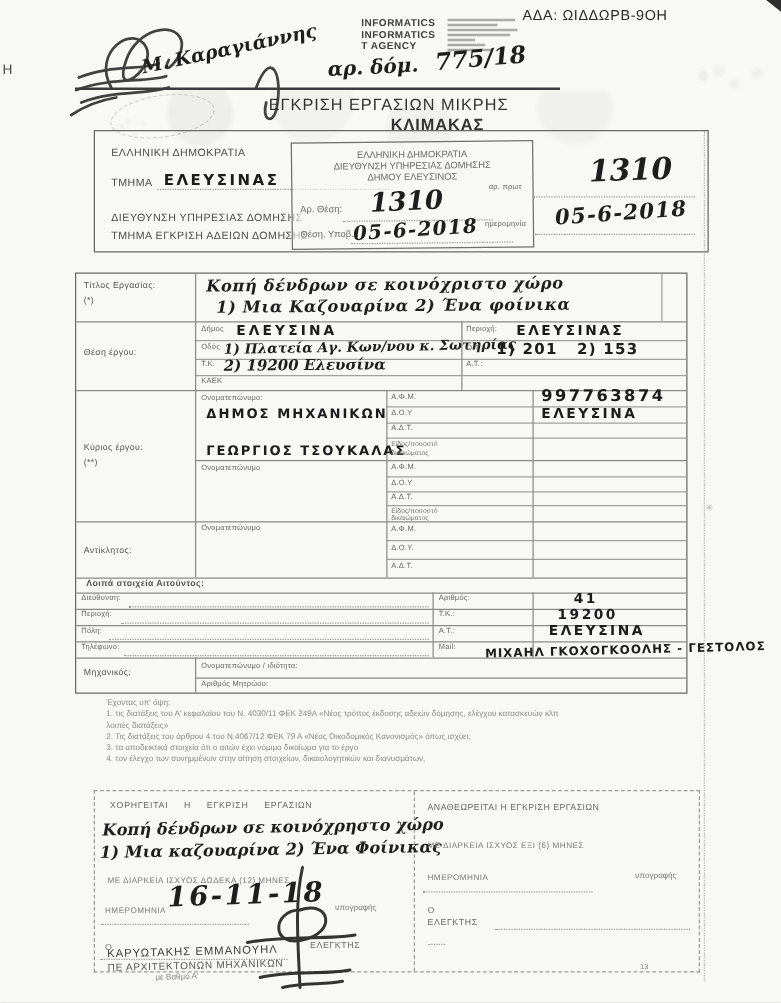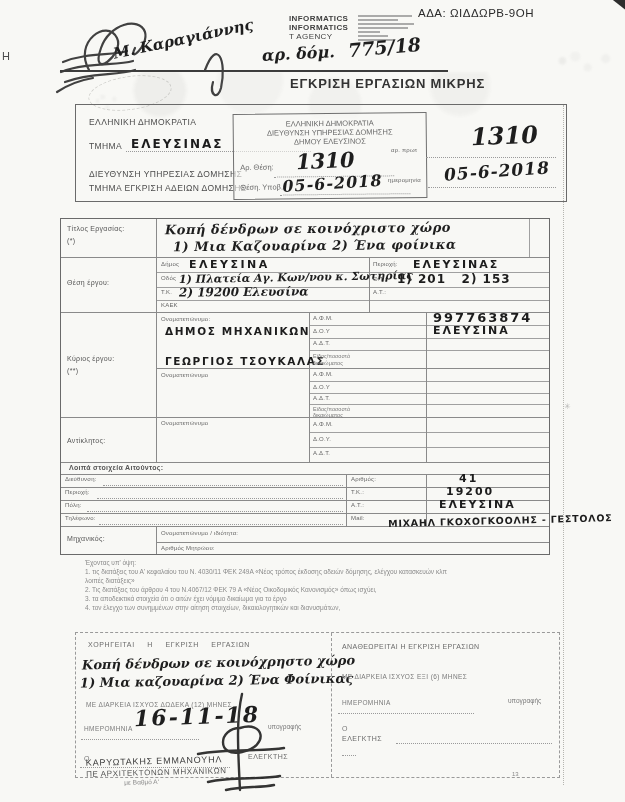--- a/index.html
+++ b/index.html
@@ -32,21 +32,21 @@
   <div class="abs" style="left:606px;top:-8px;width:34px;height:14px;background:#2e2e2e;transform:rotate(38deg);"></div>
   <div class="abs noise" style="left:548px;top:52px;width:72px;height:22px;opacity:.5;"></div>
 
   <div class="abs" style="left:418px;top:7px;font-size:11.5px;color:#2a2a2a;letter-spacing:.5px;font-weight:500;">ΑΔΑ: ΩΙΔΔΩΡΒ-9ΟΗ</div>
 
   <div class="abs" style="left:2px;top:50px;font-size:11px;color:#4a4a4a;">Η</div>
 
   <div class="abs" style="left:289px;top:14px;">
     <div style="font-size:8px;font-weight:700;color:#3f3f3f;line-height:9px;letter-spacing:.4px;">INFORMATICS</div>
     <div style="font-size:8px;font-weight:700;color:#3f3f3f;line-height:9px;letter-spacing:.4px;">INFORMATICS</div>
-    <div style="font-size:8px;font-weight:400;color:#3f3f3f;line-height:9px;letter-spacing:.4px;">T AGENCY</div>
+    <div style="font-size:8px;font-weight:700;color:#3f3f3f;line-height:9px;letter-spacing:.4px;">T AGENCY</div>
   </div>
   <div class="abs" style="left:358px;top:15px;width:58px;">
     <div class="microbar" style="width:54px;"></div>
     <div class="microbar" style="width:40px;"></div>
     <div class="microbar" style="width:56px;"></div>
     <div class="microbar" style="width:50px;"></div>
     <div class="microbar" style="width:22px;"></div>
     <div class="microbar" style="width:30px;"></div>
     <div class="microbar" style="width:36px;"></div>
   </div>
@@ -61,21 +61,22 @@
       <path d="M150,62 C162,30 172,52 166,80 C163,92 154,88 158,74"></path>
     </g>
   </svg>
   <div class="abs hwc" style="left:112px;top:30px;font-size:15px;transform:rotate(-12deg);">Μ. Καραγιάννης</div>
   <div class="abs hwc" style="left:262px;top:44px;font-size:16px;transform:rotate(-3deg);">αρ. δόμ.</div>
   <div class="abs hwc" style="left:348px;top:36px;font-size:19px;transform:rotate(-5deg);">775/18</div>
   <div class="hline" style="left:60px;top:70px;width:388px;background:#3c3c3c;height:1.6px;"></div>
 
   <div class="abs noise" style="left:60px;top:72px;width:500px;height:46px;opacity:.45;"></div>
   <div class="abs stamp-faint" style="left:88px;top:76px;width:82px;height:32px;"></div>
-  <div class="abs" style="left:215px;top:76px;width:270px;text-align:right;font-size:13px;font-weight:700;color:#333;letter-spacing:.8px;">ΕΓΚΡΙΣΗ ΕΡΓΑΣΙΩΝ ΜΙΚΡΗΣ</div>
+  <div class="abs" style="left:215px;top:76px;width:270px;text-align:left;font-size:13px;font-weight:400;color:#333;letter-spacing:.8px;">ΕΓΚΡΙΣΗ ΕΡΓΑΣΙΩΝ ΜΙΚΡΗΣ</div>
+  <div class="abs" style="left:215px;top:92px;width:270px;text-align:center;font-size:13px;font-weight:600;color:#333;letter-spacing:.8px;">ΚΛΙΜΑΚΑΣ</div>
 
   <div class="abs" style="left:75px;top:104px;width:490px;height:96px;border:1px solid #6a6a6a;">
     <div class="abs noise" style="left:16px;top:-12px;width:28px;height:20px;opacity:.6;"></div>
     <div class="abs" style="left:13px;top:12px;font-size:8.5px;color:#4c4c4c;letter-spacing:.4px;">ΕΛΛΗΝΙΚΗ ΔΗΜΟΚΡΑΤΙΑ</div>
     <div class="abs" style="left:13px;top:36px;font-size:8.5px;color:#4c4c4c;letter-spacing:.4px;">ΤΜΗΜΑ</div>
     <div class="dotline" style="left:50px;top:46px;width:185px;"></div>
     <div class="abs hw" style="left:55px;top:32px;font-size:12px;letter-spacing:2px;">ΕΛΕΥΣΙΝΑΣ</div>
     <div class="abs" style="left:13px;top:64px;font-size:8.5px;color:#4c4c4c;letter-spacing:.4px;">ΔΙΕΥΘΥΝΣΗ ΥΠΗΡΕΣΙΑΣ ΔΟΜΗΣΗΣ</div>
     <div class="abs" style="left:13px;top:78px;font-size:8.5px;color:#4c4c4c;letter-spacing:.4px;">ΤΜΗΜΑ ΕΓΚΡΙΣΗ ΑΔΕΙΩΝ ΔΟΜΗΣΗΣ</div>
 

